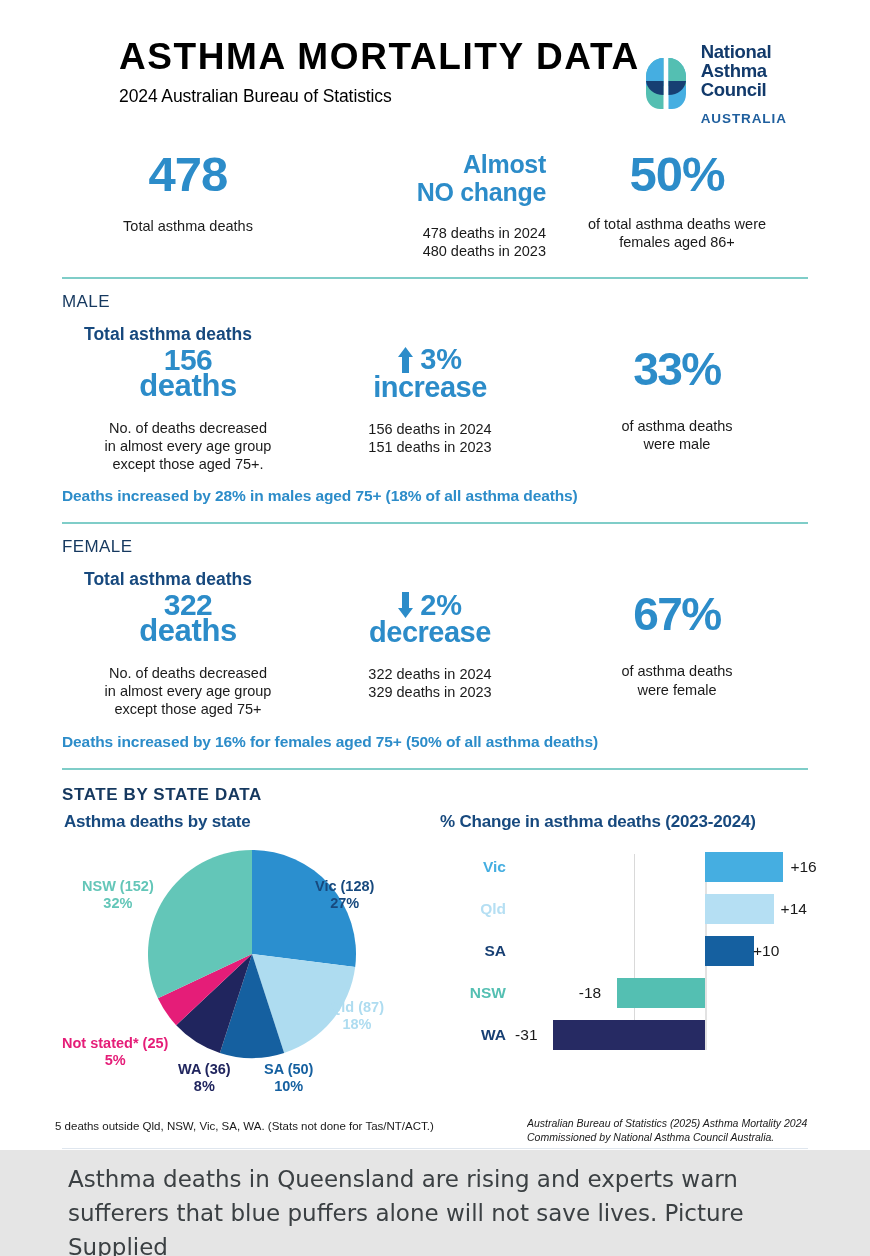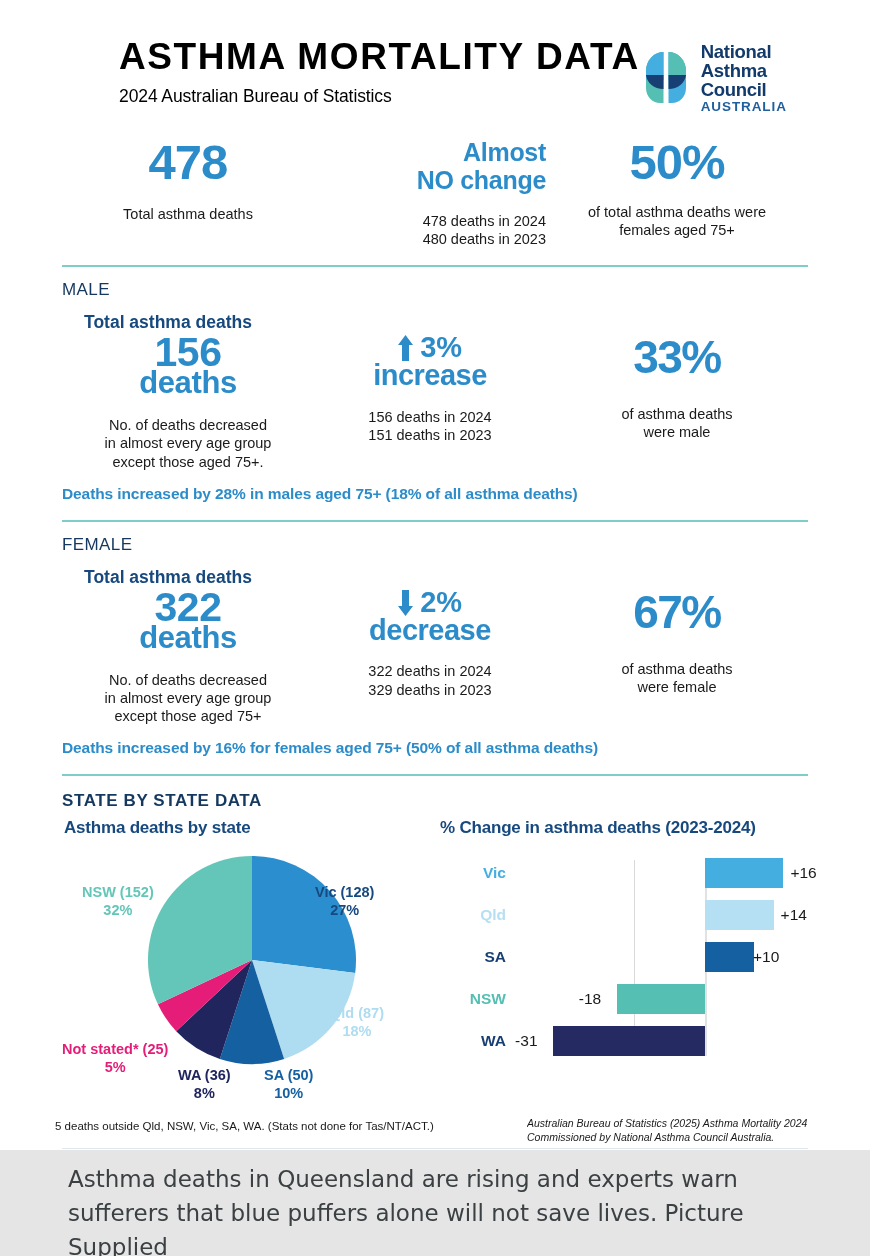--- a/index.html
+++ b/index.html
@@ -79,21 +79,21 @@
     font-size: 18.5px;
     font-weight: bold;
     display: block;
     letter-spacing: -0.3px;
   }
   .logo-text .lt-small {
     font-size: 13.5px;
     font-weight: bold;
     display: block;
     letter-spacing: 0.9px;
-    margin-top: 1px;
+    margin-top: 13px;
     color: #1f5f9e;
   }
   .stat-col {
     box-sizing: border-box;
     text-align: center;
   }
   .big-number {
     color: #2c8cc9;
     font-weight: bold;
     line-height: 0.98;
@@ -150,21 +150,21 @@
   .sex-row { display: flex; margin-top: 2px; }
   .sex-row .c1 { width: 252px; text-align: center; }
   .sex-row .c2 { width: 232px; text-align: center; }
   .sex-row .c3 { width: 262px; text-align: center; }
 
   .deaths-stack {
     color: #2c8cc9;
     font-weight: bold;
     line-height: 0.86;
   }
-  .deaths-stack .n { font-size: 41px; display: block; letter-spacing: -0.5px;}
+  .deaths-stack .n { font-size: 30px; display: block; letter-spacing: -0.5px;}
   .deaths-stack .w { font-size: 31px; display: block; letter-spacing: -0.4px;}
 
   .change-stack {
     color: #2c8cc9;
     font-weight: bold;
     line-height: 0.88;
   }
   .change-stack .line1 {
     display: flex;
     align-items: center;
@@ -373,21 +373,21 @@
         </div>
         <div class="stat-caption cap-2">
           <span>478 deaths in 2024</span><br>
           <span>480 deaths in 2023</span>
         </div>
       </div>
       <div class="stat-col c3">
         <div class="big-number">50%</div>
         <div class="stat-caption cap-3">
           <span>of total asthma deaths were</span><br>
-          <span>females aged 75+</span>
+          <span>females aged 86+</span>
         </div>
       </div>
     </div>
 
     <div class="divider"></div>
 
     <div>
       <div class="sex-label">MALE</div>
       <div class="sub-head">Total asthma deaths</div>
       <div class="sex-row">

